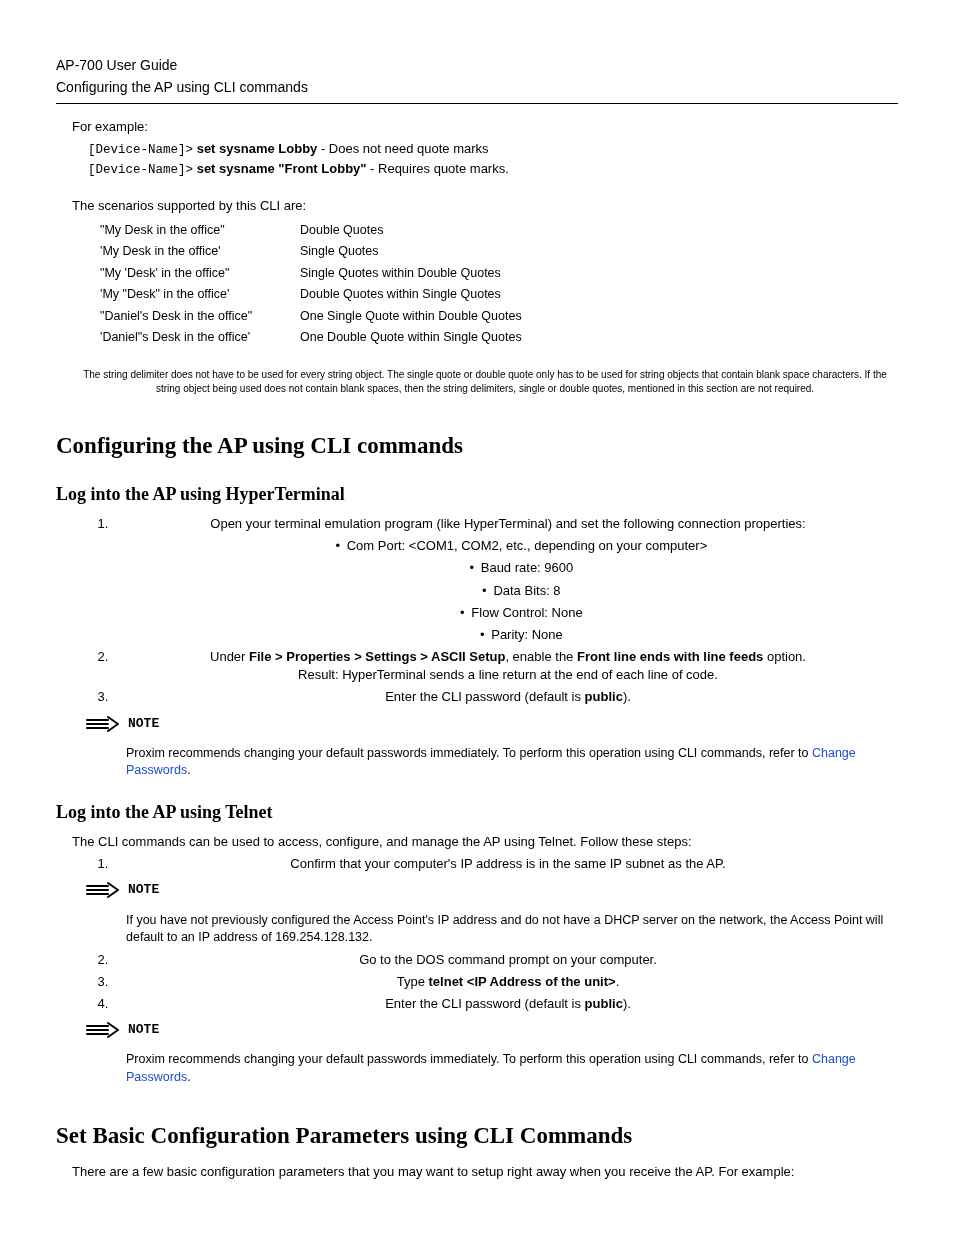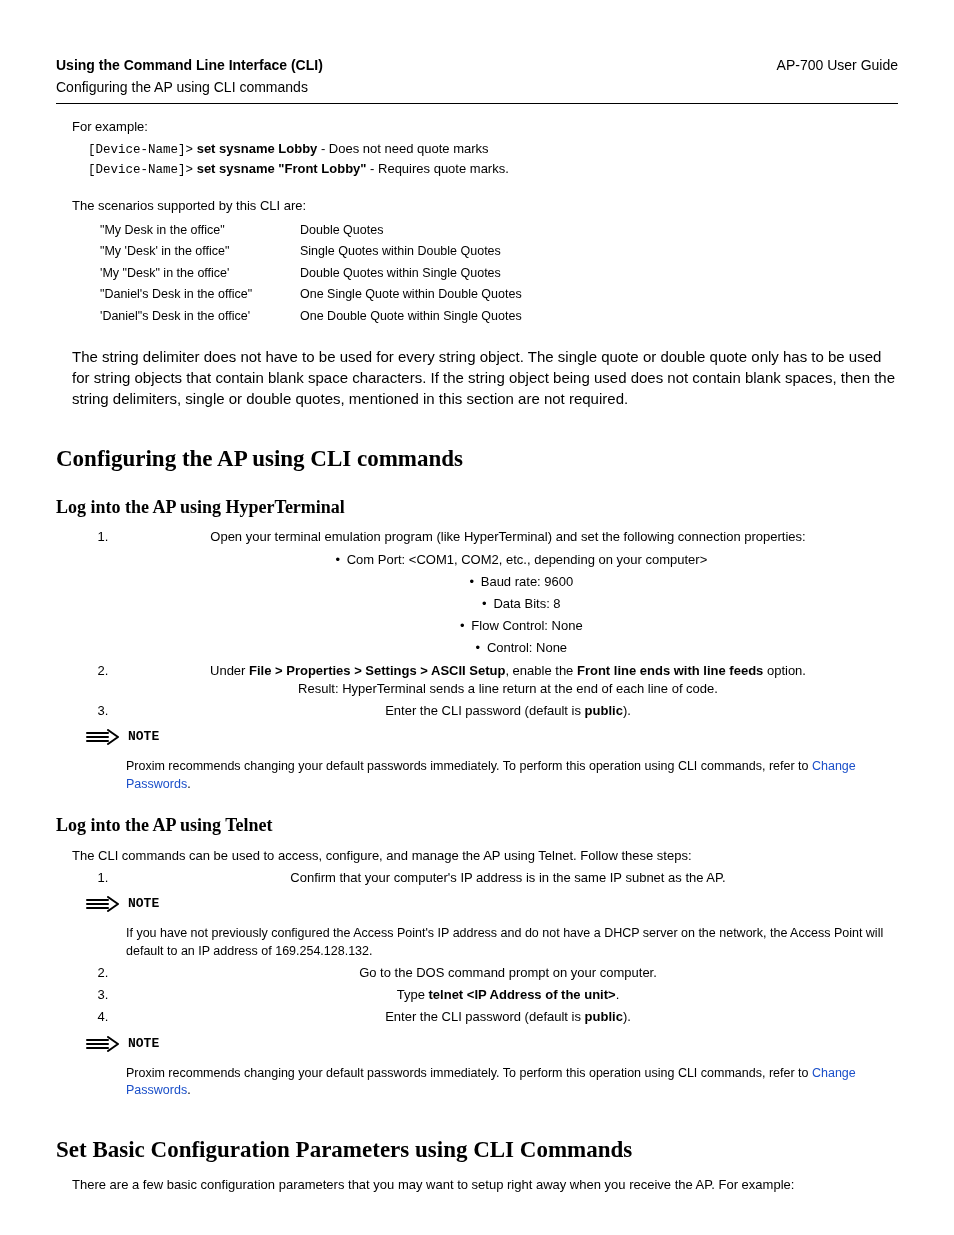--- a/index.html
+++ b/index.html
@@ -29,21 +29,21 @@
     margin-top: 2px;
     margin-bottom: 4px;
   }
   hr.top-rule {
     border: none;
     border-top: 1px solid #000;
     margin: 6px 0 14px 0;
   }
   .indent-2 { margin-left: 32px; }
   .mono { font-family: "Courier New", monospace; font-size: 12.5px; }
-  .para-full { margin: 19px 0 10px 16px; font-size: 15px; }
+  .para-full { margin: 19px 0 10px 16px; font-size: 10px; text-align: center; }
   .table-quotes {
     margin-left: 44px;
     margin-top: 4px;
     margin-bottom: 14px;
   }
   .table-quotes .row {
     display: flex;
     font-size: 12.5px;
     padding: 2px 0;
   }
@@ -100,21 +100,20 @@
     margin-left: 40px;
   }
   .link { color: #1a4fc9; }
   .bold { font-weight: bold; }
   .body-text { margin-left: 16px; font-size: 13px; margin-top:4px; margin-bottom:4px;}
 </style>
 </head>
 <body>
 
 <div class="header-row">
-  <div class="header-left">Using the Command Line Interface (CLI)</div>
   <div class="header-right">AP-700 User Guide</div>
 </div>
 <div class="subheader">Configuring the AP using CLI commands</div>
 <hr class="top-rule">
 
 <div class="body-text">For example:</div>
 <div class="indent-2">
   <span class="mono">[Device-Name]&gt;</span>
   <span class="bold">set sysname Lobby</span><span> - Does not need quote marks</span>
 </div>
@@ -122,20 +121,24 @@
   <span class="mono">[Device-Name]&gt;</span>
   <span class="bold">set sysname "Front Lobby"</span><span> - Requires quote marks.</span>
 </div>
 
 <div class="body-text" style="margin-top:18px;">The scenarios supported by this CLI are:</div>
 
 <div class="table-quotes">
   <div class="row">
       <div class="c1">"My Desk in the office"</div>
       <div class="c2">Double Quotes</div>
+    </div>
+  <div class="row">
+      <div class="c1">'My Desk in the office'</div>
+      <div class="c2">Single Quotes</div>
     </div>
   <div class="row">
       <div class="c1">"My 'Desk' in the office"</div>
       <div class="c2">Single Quotes within Double Quotes</div>
     </div>
   <div class="row">
       <div class="c1">'My "Desk" in the office'</div>
       <div class="c2">Double Quotes within Single Quotes</div>
     </div>
   <div class="row">
@@ -155,21 +158,21 @@
 <h2 class="sub">Log into the AP using HyperTerminal</h2>
 
 <ol class="steps">
   <li>
     <span>Open your terminal emulation program (like HyperTerminal) and set the following connection properties:</span>
     <ul class="bullets">
       <li>Com Port: &lt;COM1, COM2, etc., depending on your computer&gt;</li>
       <li>Baud rate: 9600</li>
       <li>Data Bits: 8</li>
       <li>Flow Control: None</li>
-      <li>Control: None</li>
+      <li>Parity: None</li>
     </ul>
   </li>
   <li>
     <span>Under </span><span class="bold">File &gt; Properties &gt; Settings &gt; ASCII Setup</span><span>, enable the </span><span class="bold">Front line ends with line feeds</span><span> option.</span>
     <div>Result: HyperTerminal sends a line return at the end of each line of code.</div>
   </li>
   <li>
     <span>Enter the CLI password (default is </span><span class="bold">public</span><span>).</span>
   </li>
 </ol>

